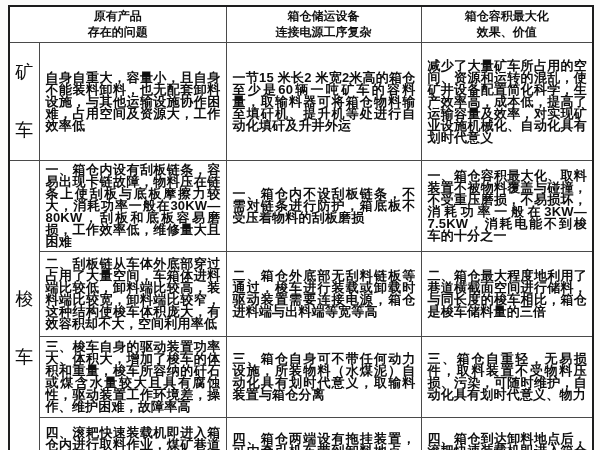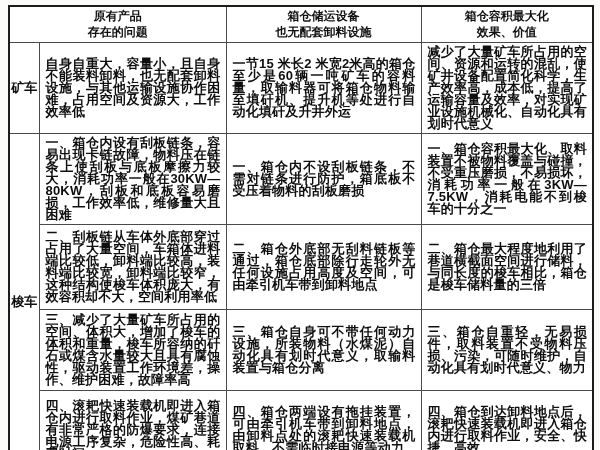--- a/index.html
+++ b/index.html
@@ -36,22 +36,22 @@
     text-align: center;
     vertical-align: middle;
     white-space: pre-line;
     line-height: 1.3;
     padding: 2px 2px;
     height: 32px;
   }
   td.label-cell {
     text-align: center;
     vertical-align: middle;
-    font-weight: bold;
-    font-size: 13px;
+    font-weight: normal;
+    font-size: 18px;
     line-height: 3.2;
     word-break: break-all;
     padding: 1px;
   }
   td.body-cell {
     font-size: 13px;
     font-weight: 600;
     line-height: 12px;
     padding: 3px 5px 3px 6px;
     text-align: justify;
@@ -73,45 +73,45 @@
       <col style="width:30px">
       <col style="width:187px">
       <col style="width:195px">
       <col style="width:172px">
     </colgroup>
     <thead>
       <tr class="r-header">
         <th class="hdr" colspan="2">原有产品
 存在的问题</th>
         <th class="hdr">箱仓储运设备
-也无配套卸料设施</th>
+连接电源工序复杂</th>
         <th class="hdr">箱仓容积最大化
 效果、价值</th>
       </tr>
     </thead>
     <tbody>
       <tr class="r1">
         <td class="label-cell">矿车</td>
         <td class="body-cell">自身自重大，容量小，且自身不能装料卸料，也无配套卸料设施，与其他运输设施协作困难，占用空间及资源大，工作效率低</td>
         <td class="body-cell">一节15 米长2 米宽2米高的箱仓至少是60辆一吨矿车的容料量，取输料器可将箱仓物料输至填矸机、提升机等处进行自动化填矸及升井外运</td>
         <td class="body-cell">减少了大量矿车所占用的空间、资源和运转的混乱，使矿井设备配置简化科学，生产效率高，成本低，提高了运输容量及效率，对实现矿业设施机械化、自动化具有划时代意义</td>
       </tr>
       <tr class="r2">
         <td class="label-cell" rowspan="4">梭车</td>
         <td class="body-cell">一、箱仓内设有刮板链条，容易出现卡链故障，物料压在链条上使刮板与底板摩擦力较大，消耗功率一般在30KW—80KW，刮板和底板容易磨损，工作效率低，维修量大且困难</td>
         <td class="body-cell">一、箱仓内不设刮板链条，不需对链条进行防护，箱底板不受压着物料的刮板磨损</td>
         <td class="body-cell">一、箱仓容积最大化、取料装置不被物料覆盖与碰撞，不受重压磨损，不易损坏，消耗功率一般在3KW—7.5KW，消耗电能不到梭车的十分之一</td>
       </tr>
       <tr class="r3">
         <td class="body-cell">二、刮板链从车体外底部穿过占用了大量空间，车箱体进料端比较低，卸料端比较高，装料端比较宽，卸料端比较窄，这种结构使梭车体积庞大，有效容积却不大，空间利用率低</td>
-        <td class="body-cell">二、箱仓外底部无刮料链板等通过，箱仓底部除行走轮外无任何设施占用高度及空间，可由牵引机车带到卸料地点</td>
+        <td class="body-cell">二、箱仓外底部无刮料链板等通过，梭车进行装载或卸载时驱动装置需要连接电源，箱仓进料端与出料端等宽等高</td>
         <td class="body-cell">二、箱仓最大程度地利用了巷道横截面空间进行储料，与同长度的梭车相比，箱仓是梭车储料量的三倍</td>
       </tr>
       <tr class="r4">
-        <td class="body-cell">三、减少了大量矿车所占用的空间、体积大，增加了梭车的体积和重量，梭车所容纳的矸石或煤含水量较大且具有腐蚀性，驱动装置工作环境差，操作、维护困难，故障率高</td>
+        <td class="body-cell">三、梭车自身的驱动装置功率大、体积大，增加了梭车的体积和重量，梭车所容纳的矸石或煤含水量较大且具有腐蚀性，驱动装置工作环境差，操作、维护困难，故障率高</td>
         <td class="body-cell">三、箱仓自身可不带任何动力设施，所装物料（水煤泥）自动化具有划时代意义，取输料装置与箱仓分离</td>
         <td class="body-cell">三、箱仓自重轻，无易损件，取料装置不受物料压损、污染，可随时维护，自动化具有划时代意义、物力</td>
       </tr>
       <tr class="r5">
         <td class="body-cell">四、滚耙快速装载机即进入箱仓内进行取料作业，煤矿巷道有非常严格的防爆要求，连接电源工序复杂，危险性高、耗费时间</td>
         <td class="body-cell">四、箱仓两端设有拖挂装置，可由牵引机车带到卸料地点，由卸料点处的滚耙快速装载机取料，不需临时接电源等动力</td>
         <td class="body-cell">四、箱仓到达卸料地点后，滚耙快速装载机即进入箱仓内进行取料作业，安全、快捷、高效</td>
       </tr>
     </tbody>
   </table>

